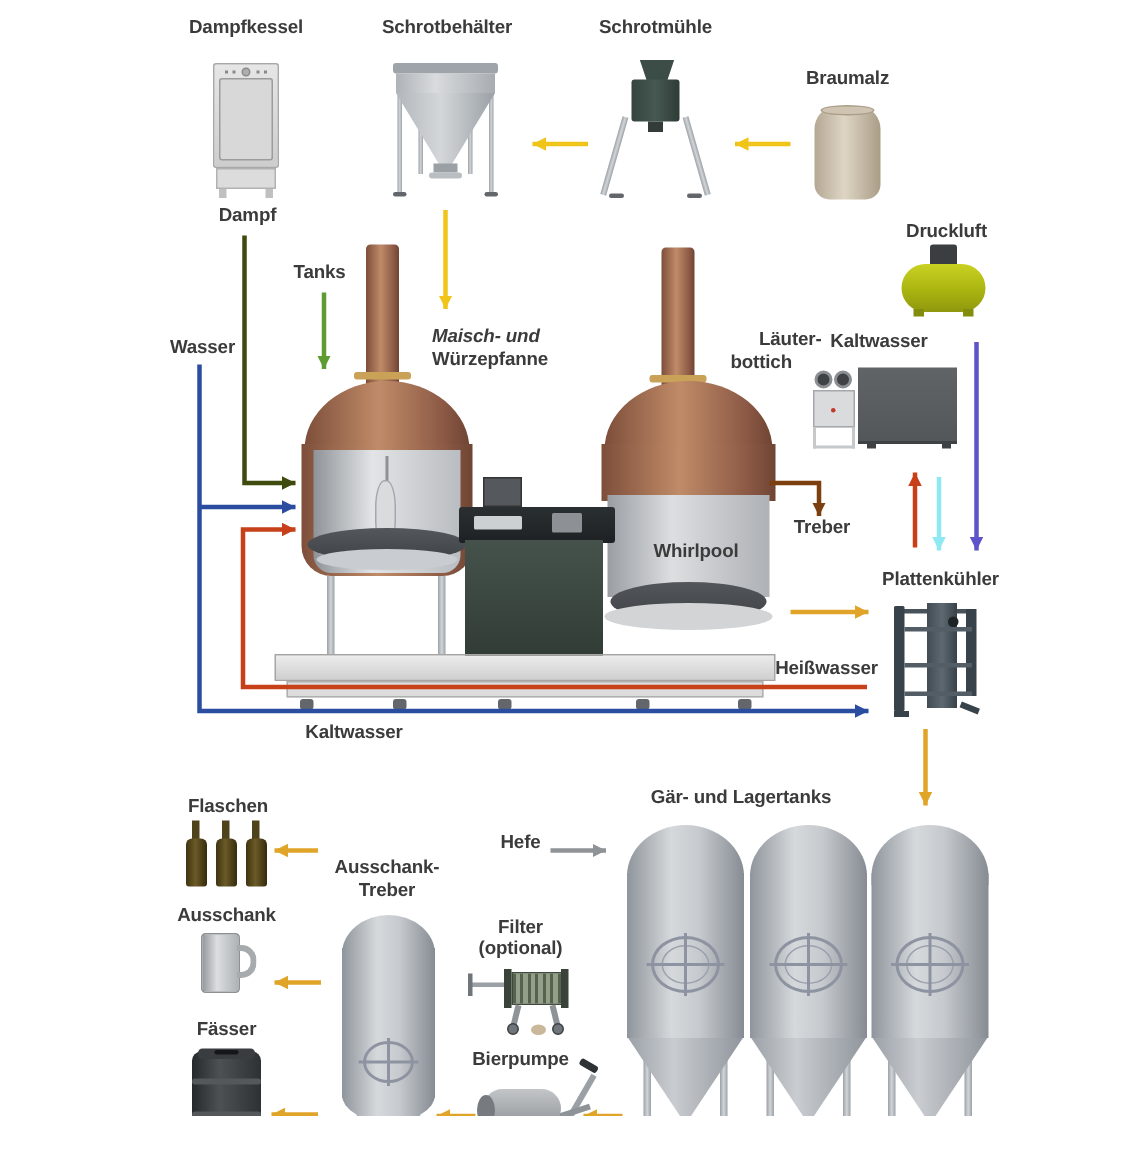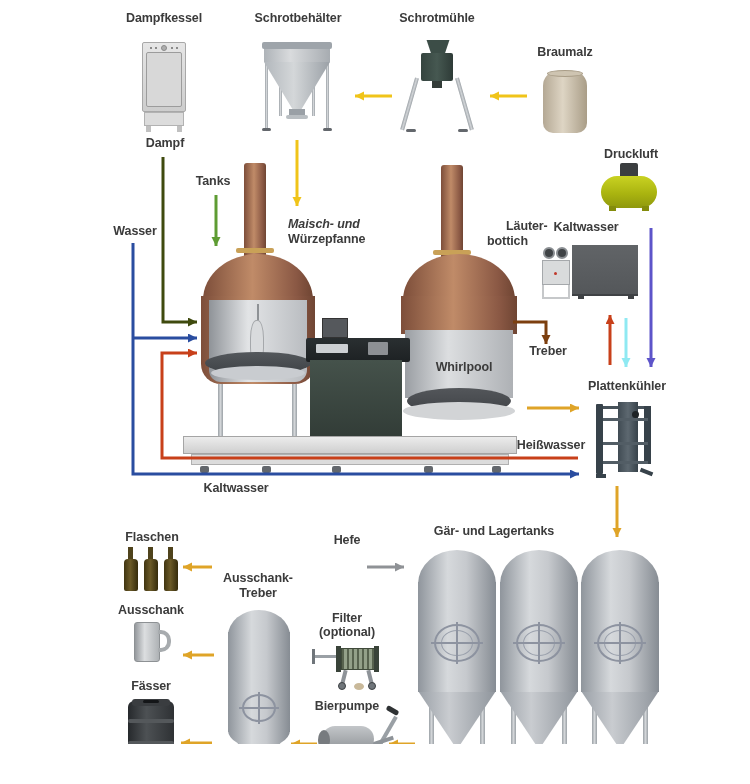--- a/index.html
+++ b/index.html
@@ -95,21 +95,21 @@
   <span class="lbl" style="left:506px;top:219px;">Läuter-</span>
   <span class="lbl" style="left:487px;top:234px;">bottich</span>
   <span class="lbl ctr" style="left:586px;top:220px;">Kaltwasser</span>
   <span class="lbl ctr" style="left:631px;top:147px;">Druckluft</span>
   <span class="lbl ctr" style="left:464px;top:360px;z-index:4;text-align:center;">Whirlpool</span>
   <span class="lbl ctr" style="left:548px;top:344px;">Treber</span>
   <span class="lbl ctr" style="left:627px;top:379px;">Plattenkühler</span>
   <span class="lbl ctr" style="left:551px;top:438px;">Heißwasser</span>
   <span class="lbl ctr" style="left:236px;top:481px;">Kaltwasser</span>
   <span class="lbl ctr" style="left:494px;top:524px;">Gär- und Lagertanks</span>
-  <span class="lbl ctr" style="left:347px;top:533px;">Hefe</span>
+  <span class="lbl ctr" style="left:347px;top:554px;">Hefe</span>
   <span class="lbl ctr" style="left:152px;top:530px;">Flaschen</span>
   <span class="lbl ctr" style="left:258px;top:571px;">Ausschank-</span>
   <span class="lbl ctr" style="left:258px;top:586px;">Treber</span>
   <span class="lbl ctr" style="left:151px;top:603px;">Ausschank</span>
   <span class="lbl ctr" style="left:347px;top:611px;">Filter</span>
   <span class="lbl ctr" style="left:347px;top:625px;">(optional)</span>
   <span class="lbl ctr" style="left:151px;top:679px;">Fässer</span>
   <span class="lbl ctr" style="left:347px;top:699px;">Bierpumpe</span>
 
   <div class="grp" style="left:142px;top:42px;width:44px;height:90px;">

